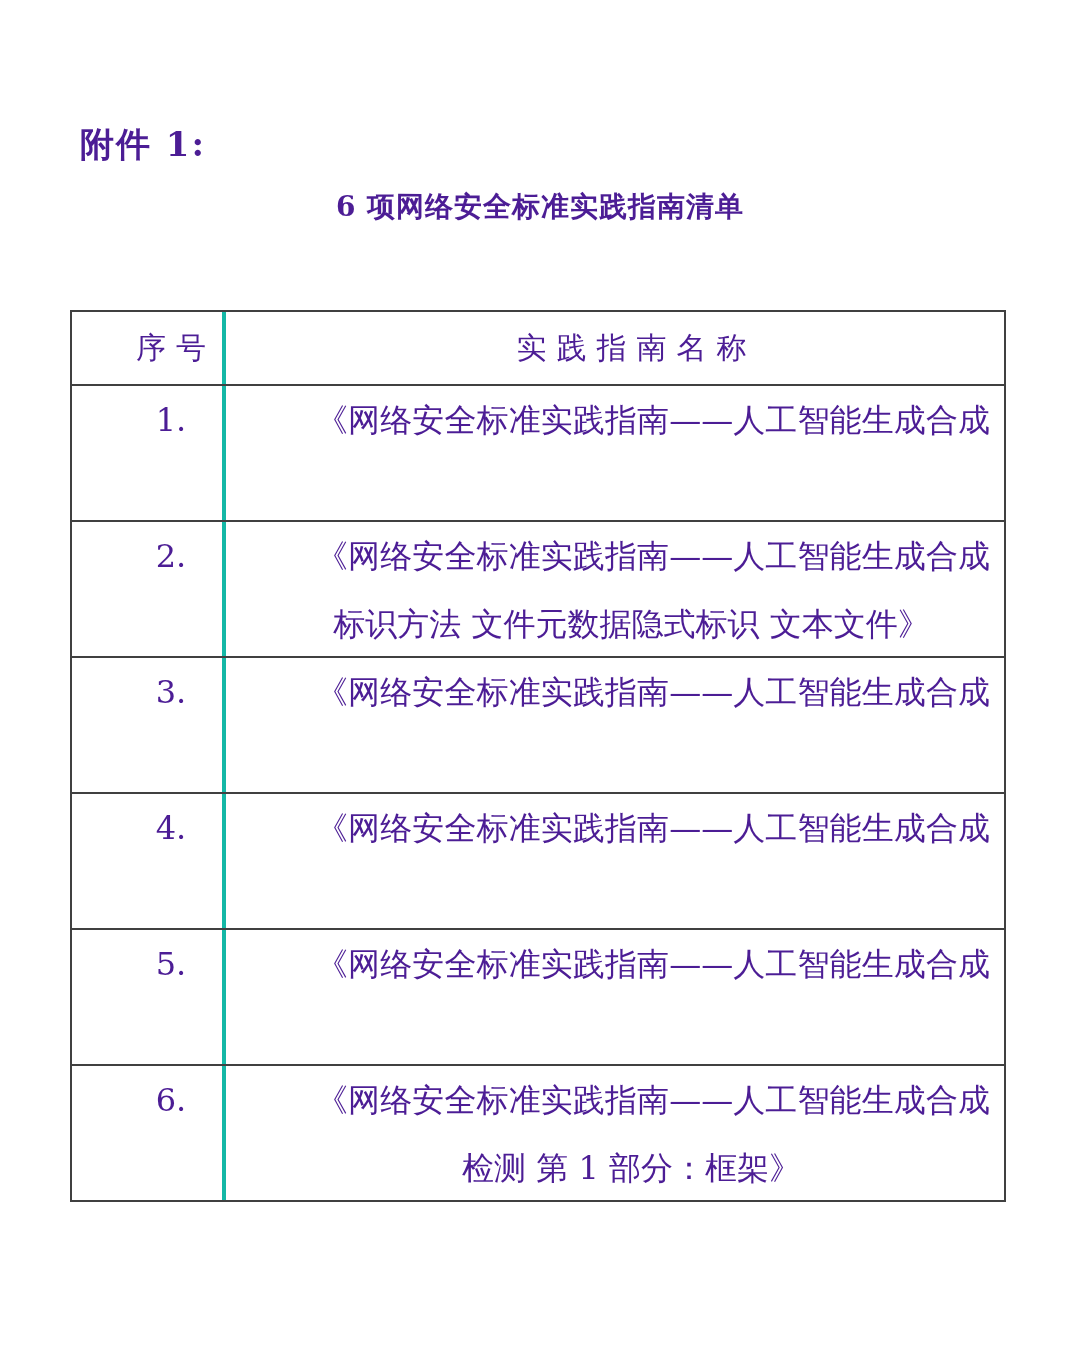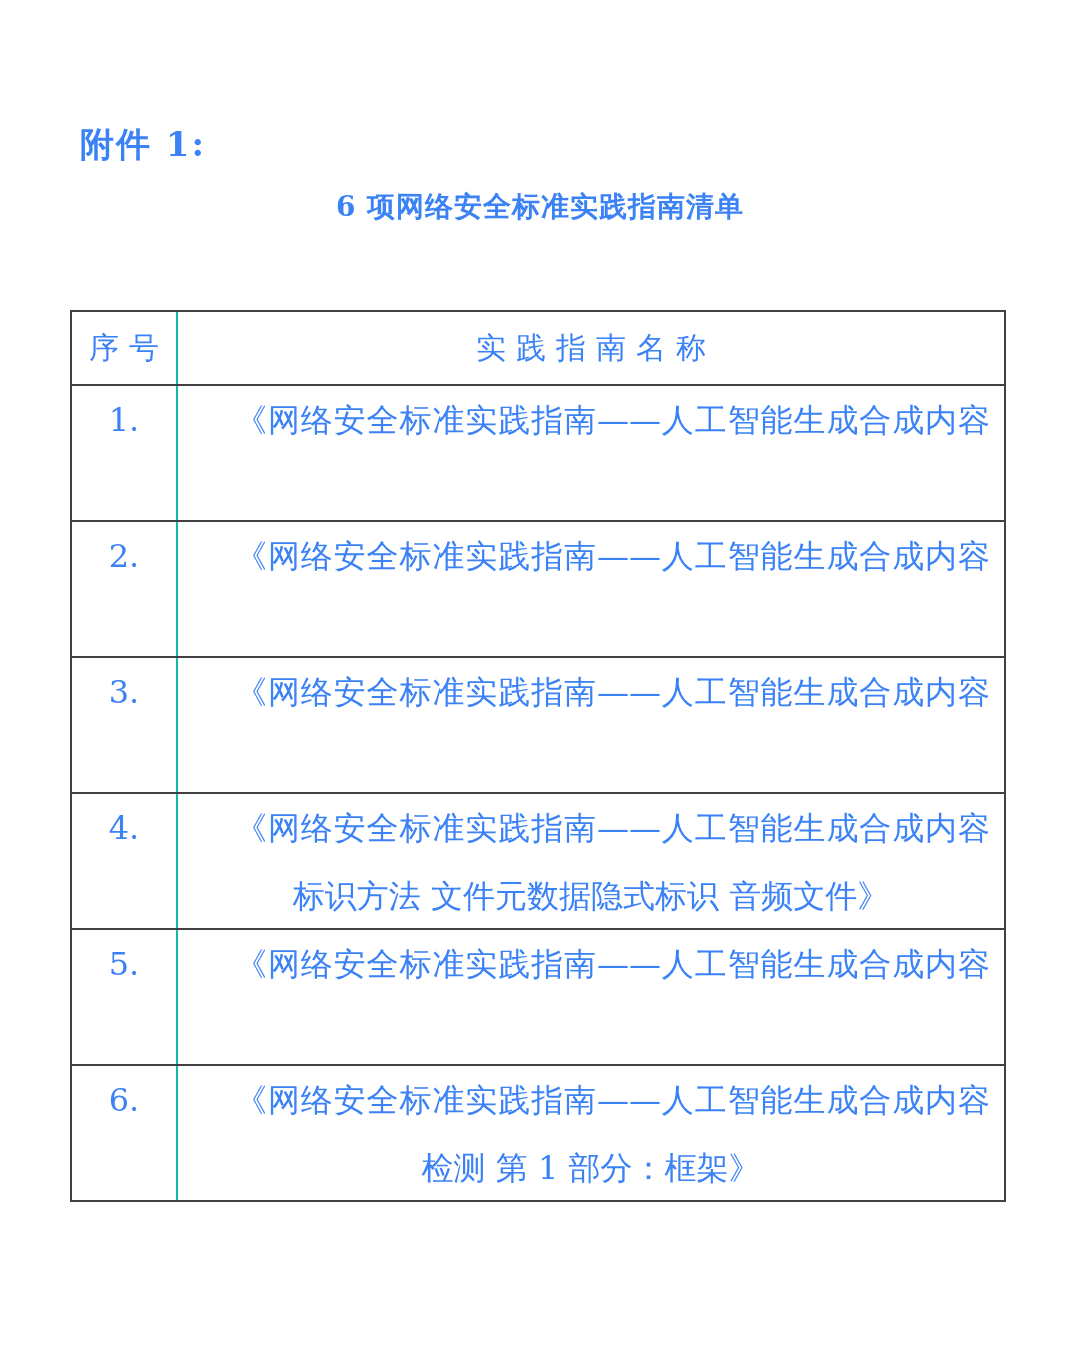--- a/index.html
+++ b/index.html
@@ -2,21 +2,21 @@
 <html><head>
 <meta charset="utf-8">
 <style>
   * { margin: 0; padding: 0; box-sizing: border-box; }
   html, body { background: #ffffff; }
   .page {
     position: relative;
     width: 1080px;
     height: 1350px;
     background: #ffffff;
-    color: #3b82f6;
+    color: #4c1d95;
     font-family: "DejaVu Serif", "Liberation Serif", serif;
     overflow: hidden;
   }
   .attachment-label {
     position: absolute;
     left: 80px;
     top: 122px;
     font-size: 34px;
     font-weight: bold;
     letter-spacing: 2px;
@@ -39,23 +39,24 @@
     border: 2px solid #404040;
   }
   .t-row {
     display: flex;
     border-top: 2px solid #404040;
   }
   .t-row:first-child { border-top: none; }
   .num-col {
     width: 106px;
     flex: 0 0 106px;
-    border-right: 2px solid #14b8a6;
+    border-right: 4px solid #14b8a6;
+    margin-left: 48px;
   }
-  .name-col { flex: 1 1 auto; min-width: 0; }
+  .name-col { flex: 1 1 auto; min-width: 0; padding-left: 33px; }
   .t-header { height: 72px; }
   .t-header .t-cell {
     display: flex;
     align-items: center;
     justify-content: center;
     font-size: 30px;
     letter-spacing: 10px;
     text-indent: 10px;
   }
   .t-data { height: 136px; }
@@ -104,39 +105,39 @@
         <div class="line name-line-1">《网络安全标准实践指南——人工智能生成合成内容</div>
       </div>
     </div>
 
     <div class="t-row t-data">
       <div class="t-cell num-col">
         <div class="line num-line">2.</div>
       </div>
       <div class="t-cell name-col">
         <div class="line name-line-1">《网络安全标准实践指南——人工智能生成合成内容</div>
+        <div class="line name-line-2">标识方法 文件元数据隐式标识 文本文件》</div>
       </div>
     </div>
 
     <div class="t-row t-data">
       <div class="t-cell num-col">
         <div class="line num-line">3.</div>
       </div>
       <div class="t-cell name-col">
         <div class="line name-line-1">《网络安全标准实践指南——人工智能生成合成内容</div>
       </div>
     </div>
 
     <div class="t-row t-data">
       <div class="t-cell num-col">
         <div class="line num-line">4.</div>
       </div>
       <div class="t-cell name-col">
         <div class="line name-line-1">《网络安全标准实践指南——人工智能生成合成内容</div>
-        <div class="line name-line-2">标识方法 文件元数据隐式标识 音频文件》</div>
       </div>
     </div>
 
     <div class="t-row t-data">
       <div class="t-cell num-col">
         <div class="line num-line">5.</div>
       </div>
       <div class="t-cell name-col">
         <div class="line name-line-1">《网络安全标准实践指南——人工智能生成合成内容</div>
       </div>

